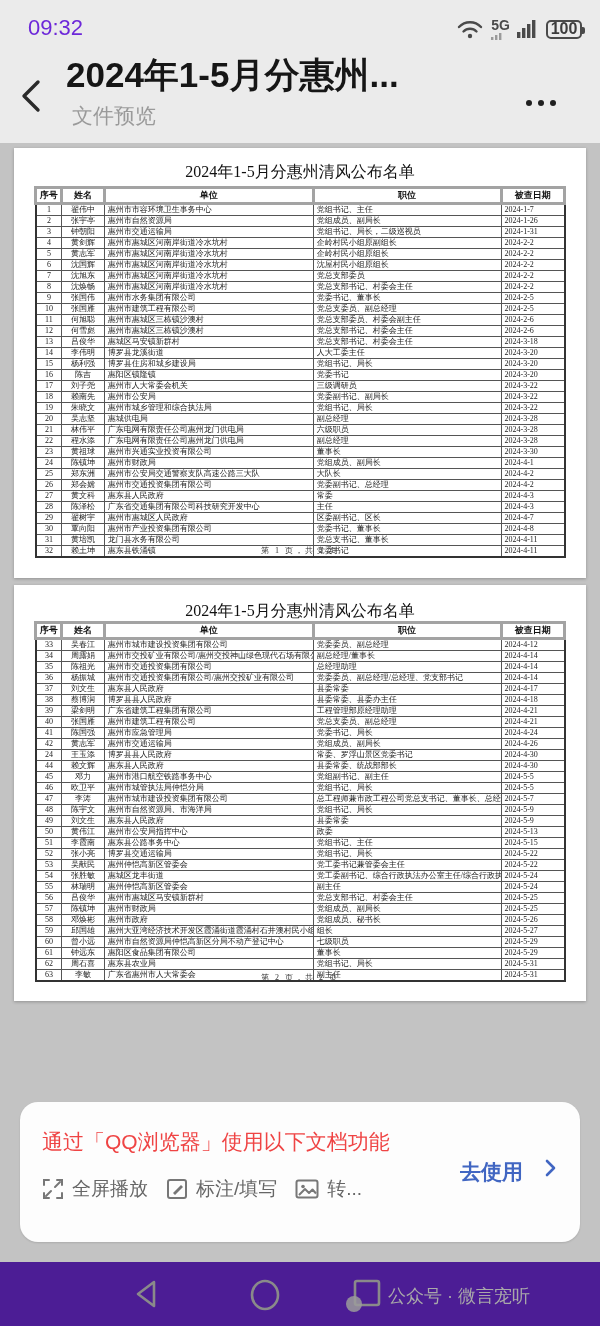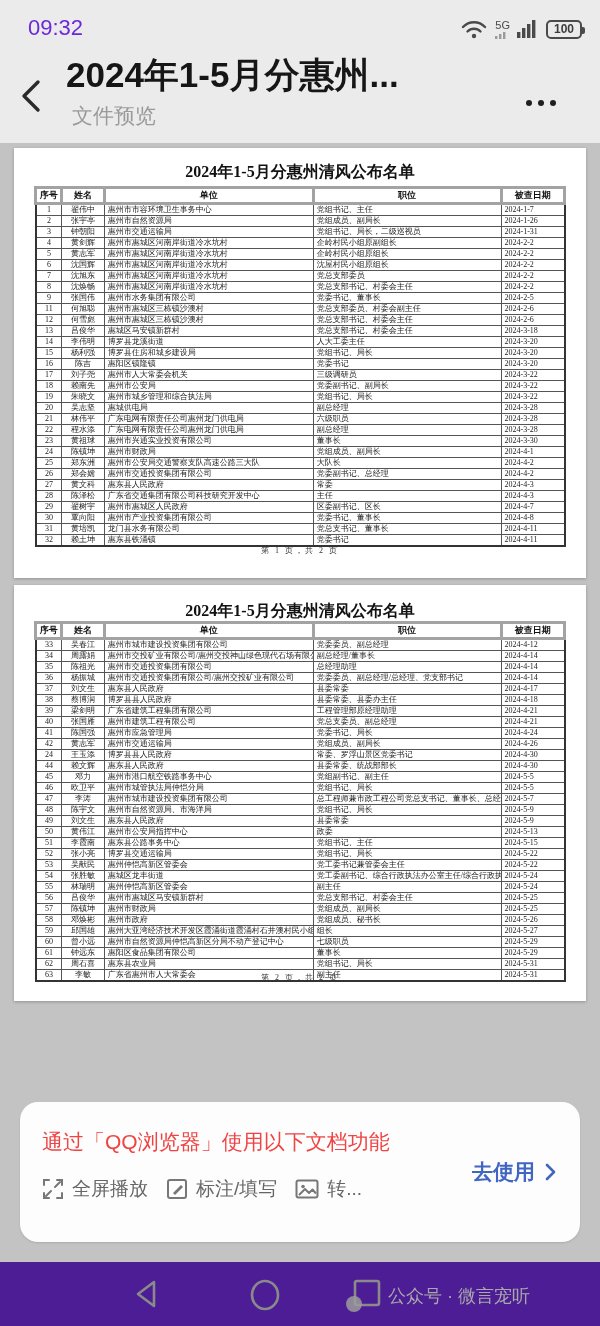--- a/index.html
+++ b/index.html
@@ -6,37 +6,37 @@
   html,body { width:600px; height:1326px; }
   body {
     font-family:"Liberation Sans","DejaVu Sans",sans-serif;
     background:#c3c3c3; position:relative; overflow:hidden;
   }
   
   .topchrome { position:absolute; top:0; left:0; width:600px; height:143px; background:#ebebeb; z-index:5; }
   .statusbar { position:absolute; top:0; left:0; right:0; height:50px; }
   .status-time { position:absolute; left:28px; top:15px; font-size:22px; color:#6d28d9; }
   .status-icons { position:absolute; right:18px; top:18px; display:flex; align-items:center; gap:7px; }
-  .netlabel { font-size:11px; font-weight:normal; color:#4a4a4a; line-height:1; }
+  .netlabel { font-size:14px; font-weight:bold; color:#4a4a4a; line-height:1; }
   .battery { position:relative; width:36px; height:19px; border:2px solid #4a4a4a; border-radius:5px;
              display:flex; align-items:center; justify-content:center; }
-  .battery span { font-size:12px; font-weight:bold; color:#3c3c3c; }
+  .battery span { font-size:16px; font-weight:bold; color:#3c3c3c; }
   .battery::after { content:""; position:absolute; right:-5px; top:5px; width:3px; height:7px; background:#4a4a4a; border-radius:0 2px 2px 0; }
   .appheader { position:absolute; top:50px; left:0; right:0; height:93px; }
   .back-btn { position:absolute; left:18px; top:28px; width:30px; height:36px; cursor:pointer; }
   .app-title { position:absolute; left:66px; top:2px; font-size:35px; font-weight:bold; color:#161616; white-space:nowrap; }
   .app-subtitle { position:absolute; left:72px; top:52px; font-size:21px; color:#9a9a9a; }
   .menu-btn { position:absolute; right:26px; top:26px; width:48px; height:30px; display:flex; align-items:flex-end; gap:6px; cursor:pointer; }
   .menu-btn i { width:6px; height:6px; border-radius:50%; background:#1f1f1f; }
   
   .docarea { position:absolute; top:143px; left:0; width:600px; height:1119px; background:#c3c3c3; }
   .page { position:absolute; left:14px; width:572px; background:#ffffff; box-shadow:0 1px 3px rgba(0,0,0,.25); }
   .page1 { top:5px; height:430px; }
   .page2 { top:442px; height:416px; }
-  .page-title { position:absolute; left:0; right:0; text-align:center; font-size:16px; font-weight:bold; color:#111; font-family:"Liberation Serif","DejaVu Serif",serif; }
+  .page-title { position:absolute; left:0; right:0; text-align:center; font-size:16px; font-weight:normal; color:#111; font-family:"Liberation Serif","DejaVu Serif",serif; }
   .page1 .page-title { top:14px; }
   .page2 .page-title { top:16px; }
   table.roster { position:absolute; left:20px; width:532px; border-collapse:collapse; table-layout:fixed;
                  border:2px solid #333; font-family:"Liberation Serif","DejaVu Serif",serif; }
   .page1 table.roster { top:38px; }
   .page2 table.roster { top:36px; }
   table.roster th { border:3px solid #a3a3a3; font-size:9px; font-weight:bold; color:#111; height:13px; text-align:center; padding:0 2px; }
   table.roster td { border:1px solid #555; font-size:8px; color:#222; height:10.9px; line-height:10px; padding:0 3px;
                     overflow:hidden; white-space:nowrap; text-overflow:clip; }
   td.c0,td.c1 { text-align:center; }
@@ -46,21 +46,21 @@
                  font-family:"Liberation Serif","DejaVu Serif",serif; }
   .page1 .page-footer { bottom:22px; }
   .page2 .page-footer { bottom:18px; }
   
   .promo { position:absolute; top:1102px; left:20px; width:560px; height:140px; background:#fdfdfd; border-radius:18px;
            box-shadow:0 1px 2px rgba(0,0,0,.12); z-index:6; }
   .promo-title { position:absolute; left:22px; top:26px; font-size:21px; color:#ef4444; }
   .promo-features { position:absolute; left:22px; top:74px; display:flex; align-items:center; gap:18px; }
   .feature { display:flex; align-items:center; gap:8px; cursor:pointer; }
   .feature .flabel { font-size:19px; color:#666; }
-  .promo-cta { position:absolute; right:24px; top:56px; display:flex; align-items:center; gap:9px; cursor:pointer; }
+  .promo-cta { position:absolute; right:24px; top:56px; display:flex; gap:21px; cursor:pointer; }
   .promo-cta .ctalabel { font-size:21px; font-weight:bold; }
   
   .navbar { position:absolute; top:1262px; left:0; width:600px; height:64px; background:#4c1d95; z-index:6; }
   .nav-ico { position:absolute; top:16px; cursor:pointer; }
   .nav-back { left:132px; }
   .nav-home { left:248px; }
   .nav-recents { left:352px; }
   .badge-dot { position:absolute; left:-6px; bottom:-4px; width:16px; height:16px; border-radius:50%; background:#9b9b9b; opacity:.85; }
   .watermark { position:absolute; left:388px; top:22px; font-size:18px; color:#a9a9a9; white-space:nowrap; }
   svg { display:block; }
@@ -193,20 +193,27 @@
             <td class="c4">2024-2-2</td>
           </tr>
           <tr>
             <td class="c0">9</td>
             <td class="c1">张国伟</td>
             <td class="c2">惠州市水务集团有限公司</td>
             <td class="c3">党委书记、董事长</td>
             <td class="c4">2024-2-5</td>
           </tr>
           <tr>
+            <td class="c0">10</td>
+            <td class="c1">张国雁</td>
+            <td class="c2">惠州市建筑工程有限公司</td>
+            <td class="c3">党总支委员、副总经理</td>
+            <td class="c4">2024-2-5</td>
+          </tr>
+          <tr>
             <td class="c0">11</td>
             <td class="c1">何旭聪</td>
             <td class="c2">惠州市惠城区三栋镇沙澳村</td>
             <td class="c3">党总支部委员、村委会副主任</td>
             <td class="c4">2024-2-6</td>
           </tr>
           <tr>
             <td class="c0">12</td>
             <td class="c1">何雪彪</td>
             <td class="c2">惠州市惠城区三栋镇沙澳村</td>

